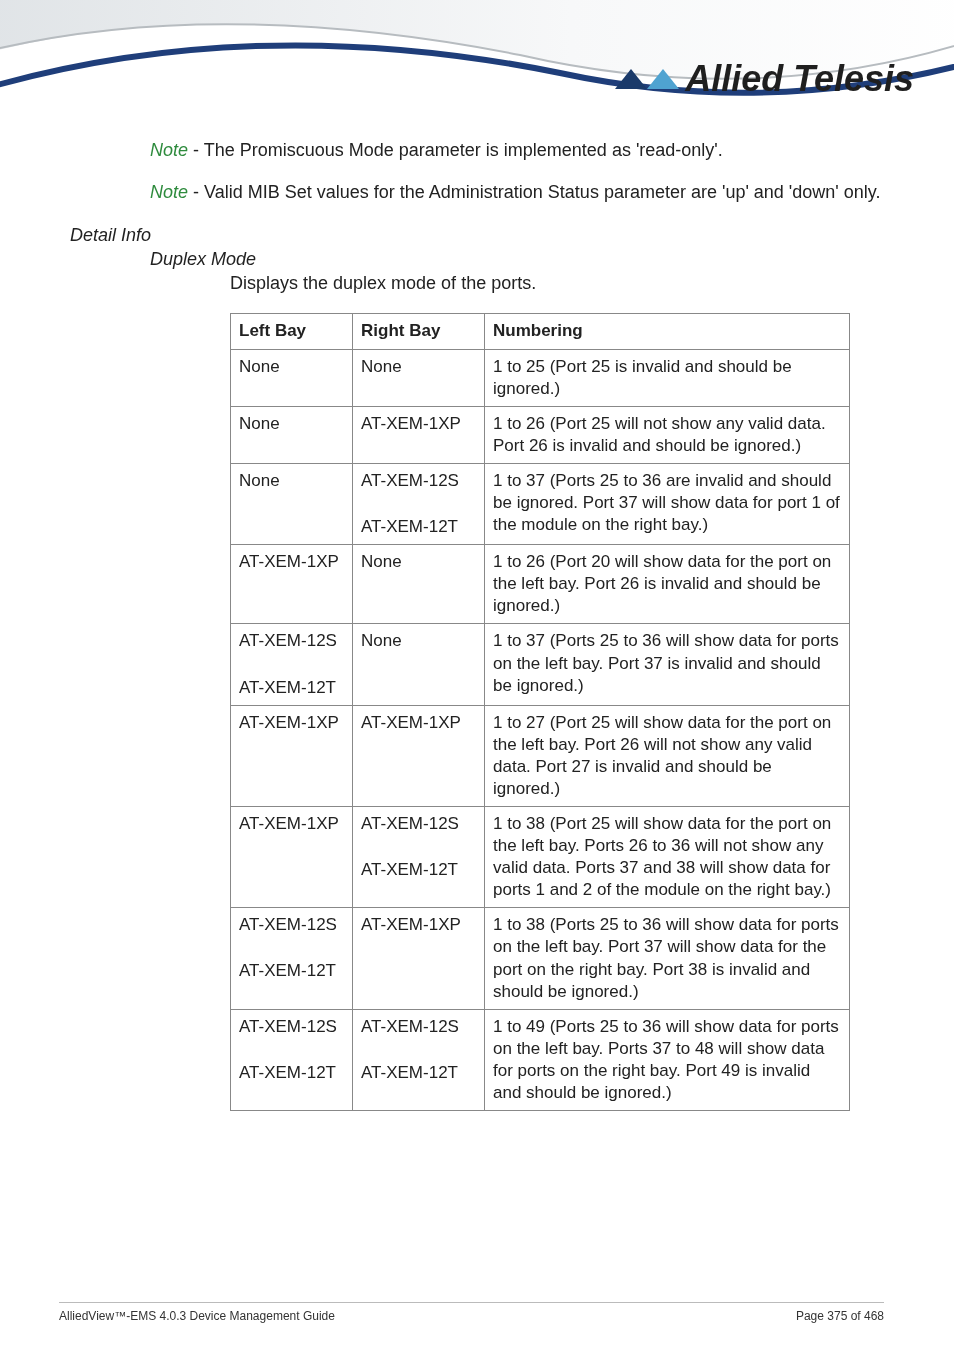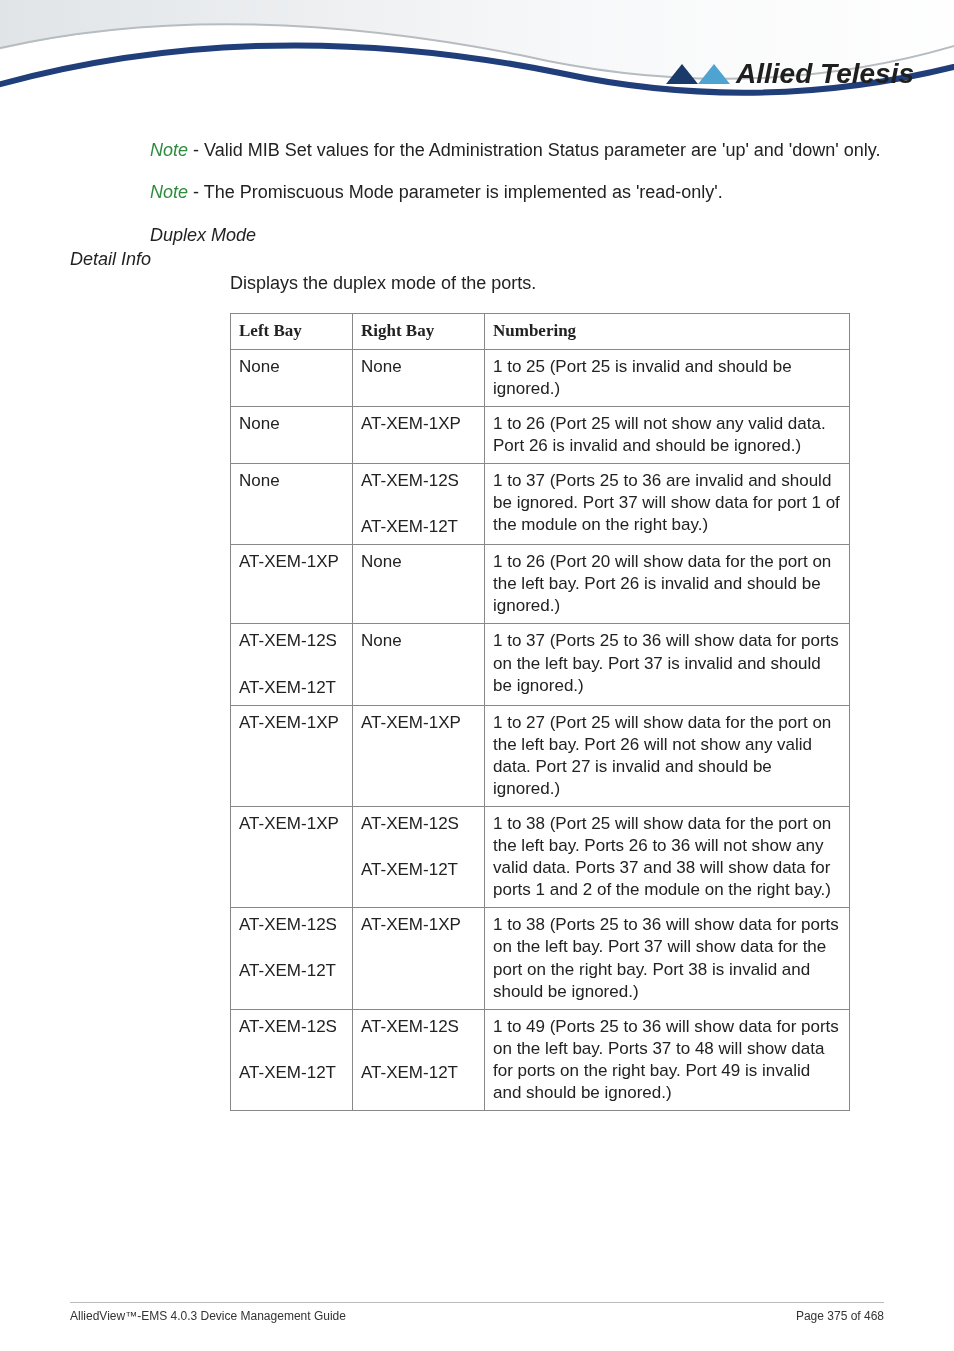--- a/index.html
+++ b/index.html
@@ -27,21 +27,21 @@
   .banner svg { display: block; }
   .brand {
     position: absolute;
     top: 58px;
     right: 40px;
     display: flex;
     align-items: center;
     gap: 6px;
     font-style: italic;
     font-weight: 600;
-    font-size: 28px;
+    font-size: 36px;
     color: #1f1f1f;
     font-family: "Segoe UI", Arial, sans-serif;
   }
   .brand .tri {
     width: 0; height: 0;
     border-left: 16px solid transparent;
     border-right: 16px solid transparent;
   }
   .brand .tri.dark { border-bottom: 20px solid #1a3a6a; margin-right: -6px; }
   .brand .tri.light { border-bottom: 20px solid #4fa3d1; }
@@ -63,32 +63,32 @@
   }
   th, td {
     border: 1px solid #888;
     padding: 6px 8px;
     vertical-align: top;
     text-align: left;
     line-height: 1.3;
   }
   th {
     font-weight: 600;
-    font-family: Liberation Serif, serif;
+    font-family: Liberation Sans, sans-serif;
     margin-top: 40px;
   }
   .col-left { width: 122px; }
   .col-right { width: 132px; }
   .stack { display: block; }
   .stack span { display: block; }
   .stack .gap { margin-top: 24px; }
   .footer {
     position: absolute;
     bottom: 28px;
-    left: 70px;
+    left: 59px;
     right: 70px;
     border-top: 1px solid #bbb;
     padding-top: 6px;
     font-size: 12px;
     color: #333;
     display: flex;
     justify-content: space-between;
   }
 </style>
 </head>
@@ -112,29 +112,29 @@
     </svg>
     <div class="brand">
       <span class="tri dark"></span>
       <span class="tri light"></span>
       <span>Allied Telesis</span>
     </div>
   </div>
 
   <div class="content">
     <p class="para indent-1">
+      <span class="note">Note</span><span> - The Promiscuous Mode parameter is implemented as 'read-only'.</span>
+    </p>
+
+    <p class="para indent-1">
       <span class="note">Note</span><span> - Valid MIB Set values for the Administration Status parameter are 'up' and 'down' only.</span>
     </p>
 
-    <p class="para indent-1">
-      <span class="note">Note</span><span> - The Promiscuous Mode parameter is implemented as 'read-only'.</span>
-    </p>
-
+    <p class="sect-label" style="margin-left:0;">Detail Info</p>
     <p class="sect-label" style="margin-left:80px;">Duplex Mode</p>
-    <p class="sect-label" style="margin-left:0;">Detail Info</p>
     <p class="para indent-2">Displays the duplex mode of the ports.</p>
 
 
     <div class="indent-2">
       <table>
         <thead>
           <tr>
             <th class="col-left">Left Bay</th>
             <th class="col-right">Right Bay</th>
             <th>Numbering</th>

